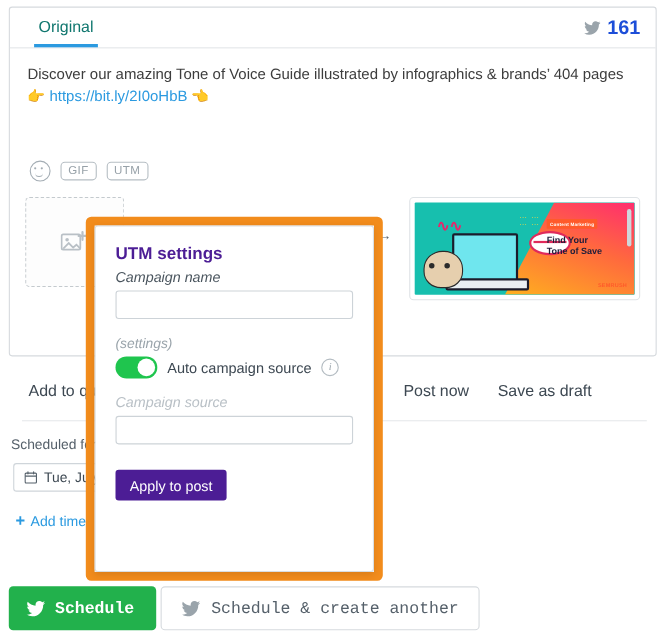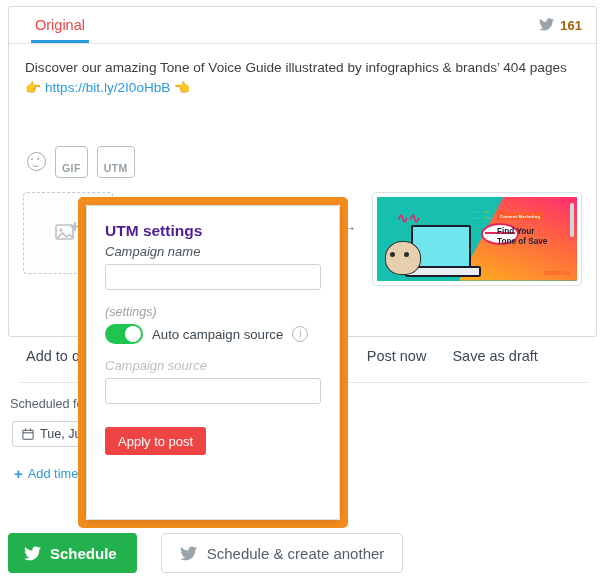--- a/index.html
+++ b/index.html
@@ -32,32 +32,32 @@
     height: 37px;
     border-bottom: 1px solid #e3e6e8;
     padding: 0 14px 0 0;
     box-sizing: border-box;
   }
   .tab {
     margin-left: 22px;
     height: 36px;
     line-height: 36px;
     font-size: 14.5px;
-    color: #ef4444;
+    color: #0f766e;
     border-bottom: 3px solid #2b9ae0;
     box-sizing: border-box;
     padding: 0 4px;
     cursor: pointer;
   }
   .counter {
     display: flex;
-    align-items: flex-start;
+    align-items: center;
     gap: 6px;
-    color: #a16207;
-    font-size: 13px;
+    color: #1d4ed8;
+    font-size: 18px;
     font-weight: bold;
   }
   .bird { width: 15px; height: 13px; display:block; }
 
   .composer-text {
     padding: 14px 16px 0 16px;
     font-size: 13.6px;
     line-height: 20px;
     color: #3d3d3d;
     min-height: 102px;
@@ -91,23 +91,23 @@
     position:absolute; left:4px; top:9px;
     width:7px; height:3.5px;
     border-bottom: 1.4px solid #a4adb4;
     border-radius: 0 0 6px 6px;
   }
   .chip {
     border: 1.3px solid #b6bec4;
     border-radius: 4px;
     color: #97a1a8;
     font-size: 10.5px;
-    font-weight: bold;
+    font-weight: normal;
     letter-spacing: .4px;
-    padding: 16px 6px 3px;
+    padding: 2px 6px 3px;
     cursor: pointer;
     line-height: 1;
   }
 
   .media-row {
     display: flex;
     gap: 10px;
     padding: 6px 14px 14px 14px;
     align-items: flex-start;
   }
@@ -263,22 +263,23 @@
     cursor: pointer;
     display: flex; align-items: center; gap: 5px;
   }
   .plus { font-size: 15px; font-weight: bold; line-height: 1; }
 
   
   .footer {
     position: absolute;
     left: 8px; top: 533px;
     display: flex;
-    gap: 24px;
+    gap: 4px;
     align-items: center;
+    font-family: Liberation Mono, monospace;
   }
   .btn-schedule {
     background: #22b14c;
     color: #fff;
     height: 40px;
     border-radius: 4px;
     display: flex; align-items: center; gap: 9px;
     padding: 0 20px 0 16px;
     font-size: 15px;
     font-weight: bold;
@@ -382,21 +383,21 @@
     border-radius: 50%;
     color: #9aa4ab;
     font-size: 9.5px;
     font-style: italic;
     font-family: "Liberation Serif", serif;
     display: flex; align-items: center; justify-content: center;
     cursor: pointer;
     flex: none;
   }
   .apply-btn {
-    background: #ef4444;
+    background: #4c1d95;
     color: #fff;
     border: none;
     border-radius: 3px;
     height: 28px;
     padding: 0 13px;
     font-size: 13px;
     font-family: "Liberation Sans", sans-serif;
     cursor: pointer;
     margin-top: 8px;
   }

